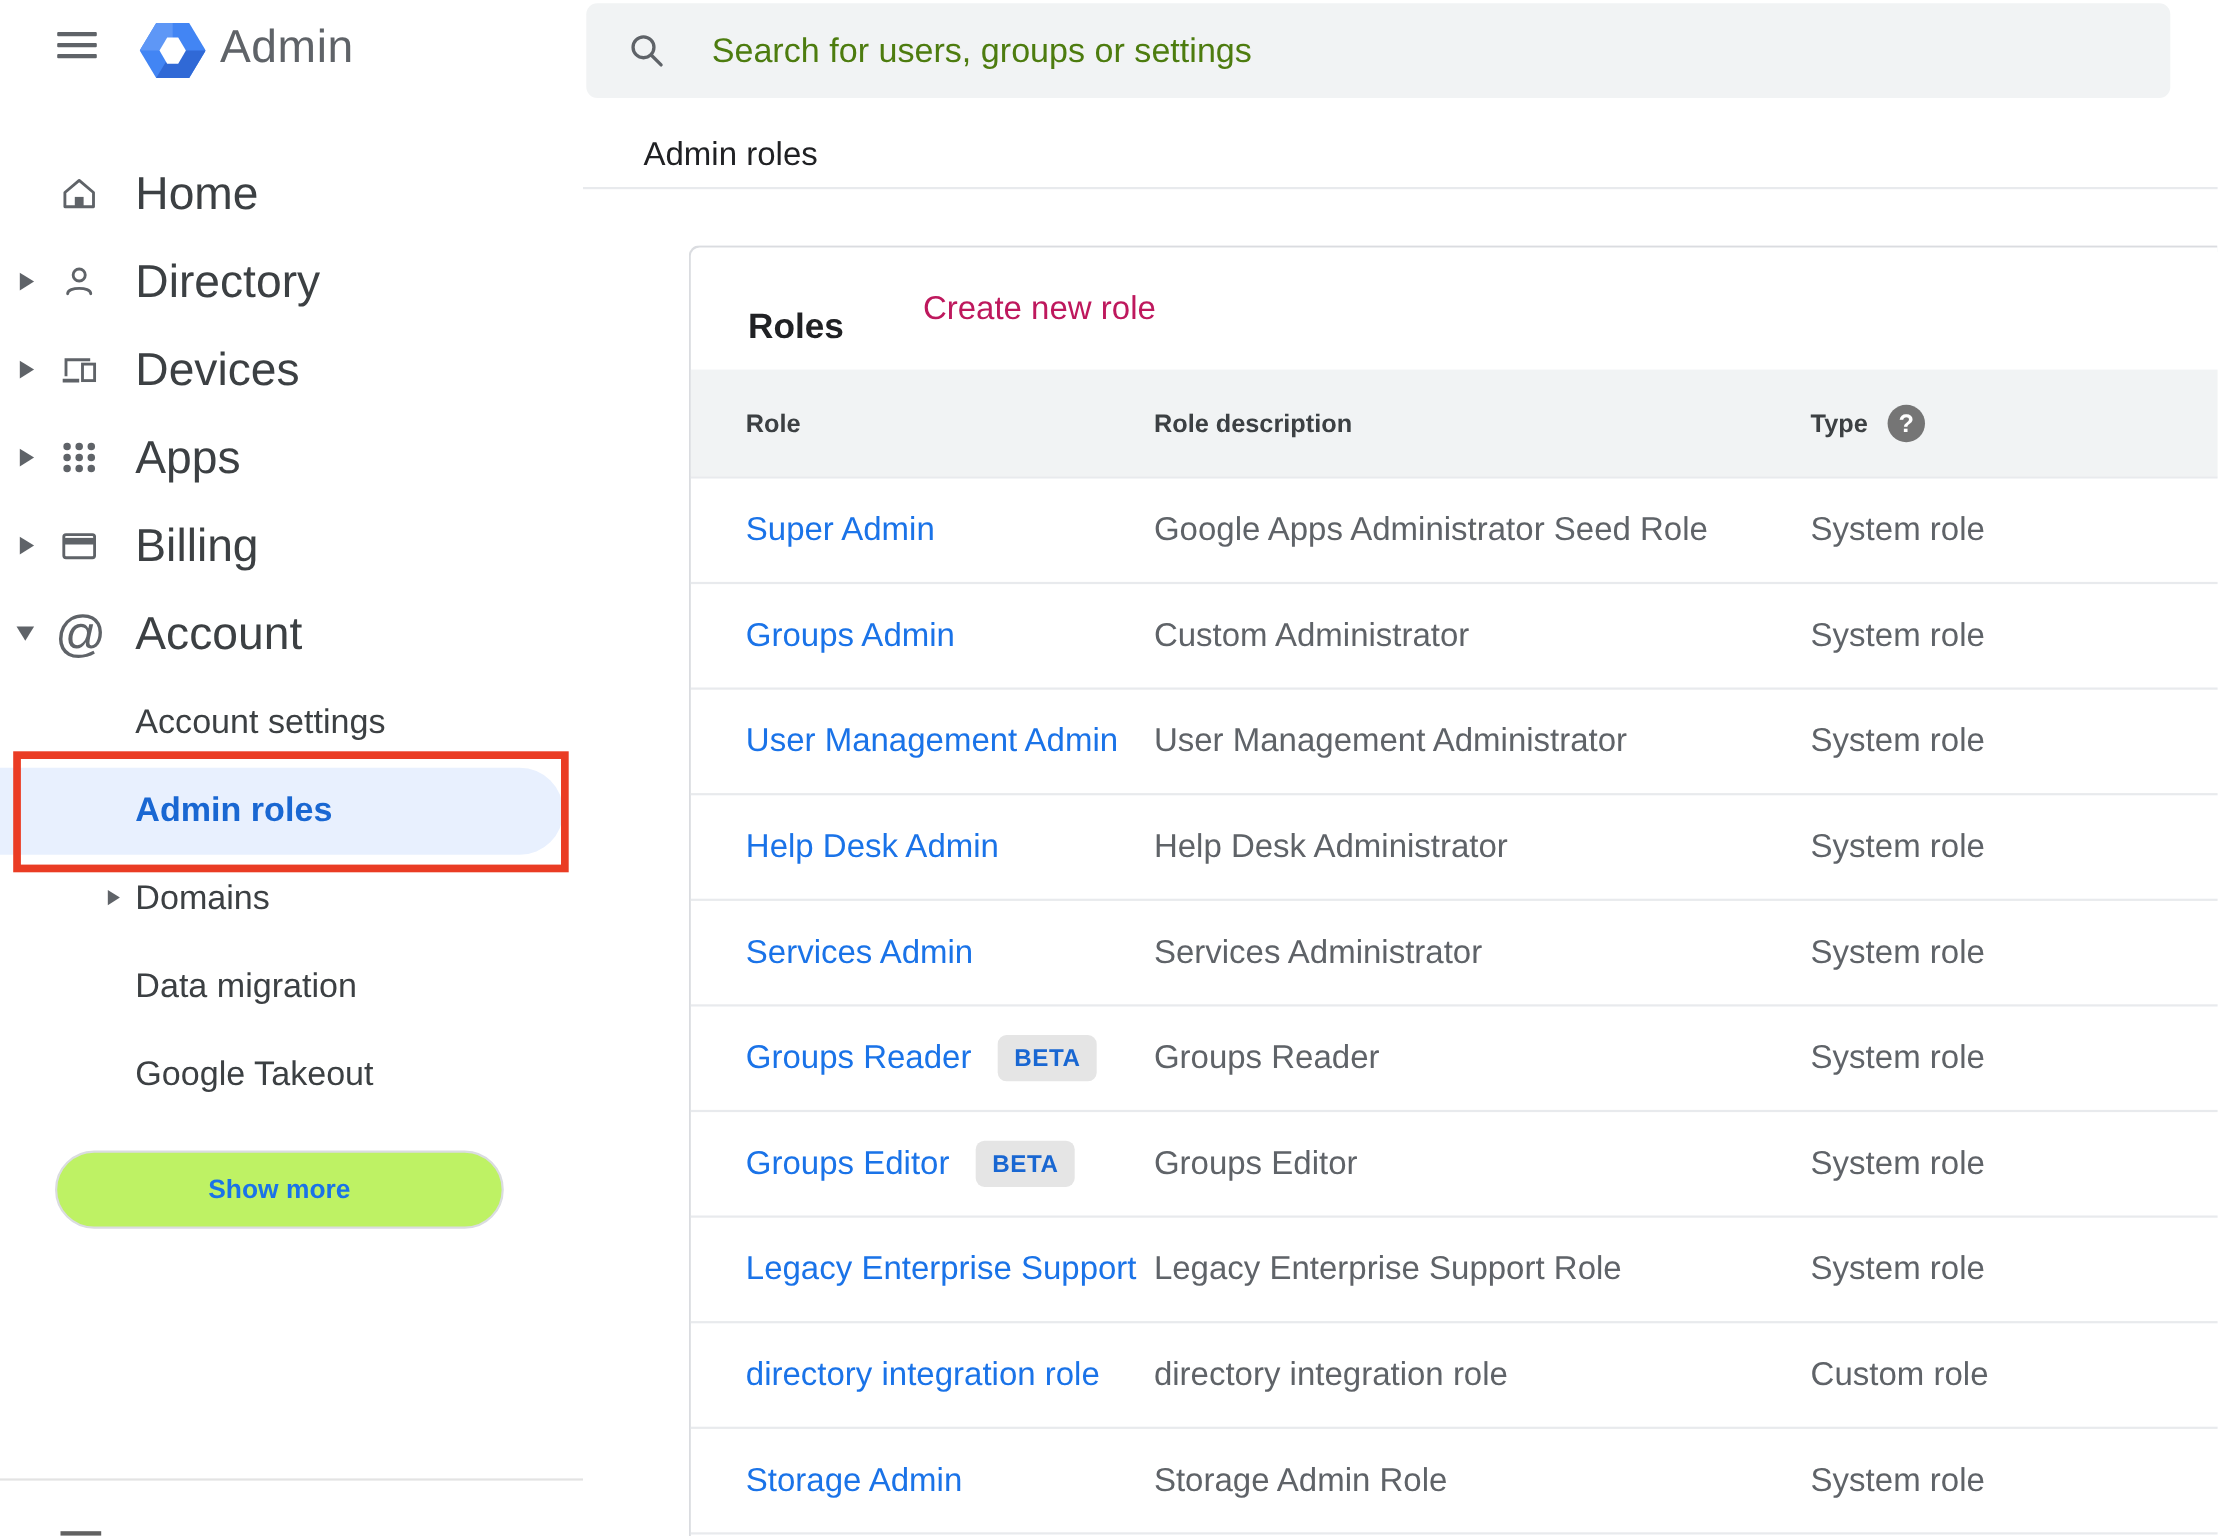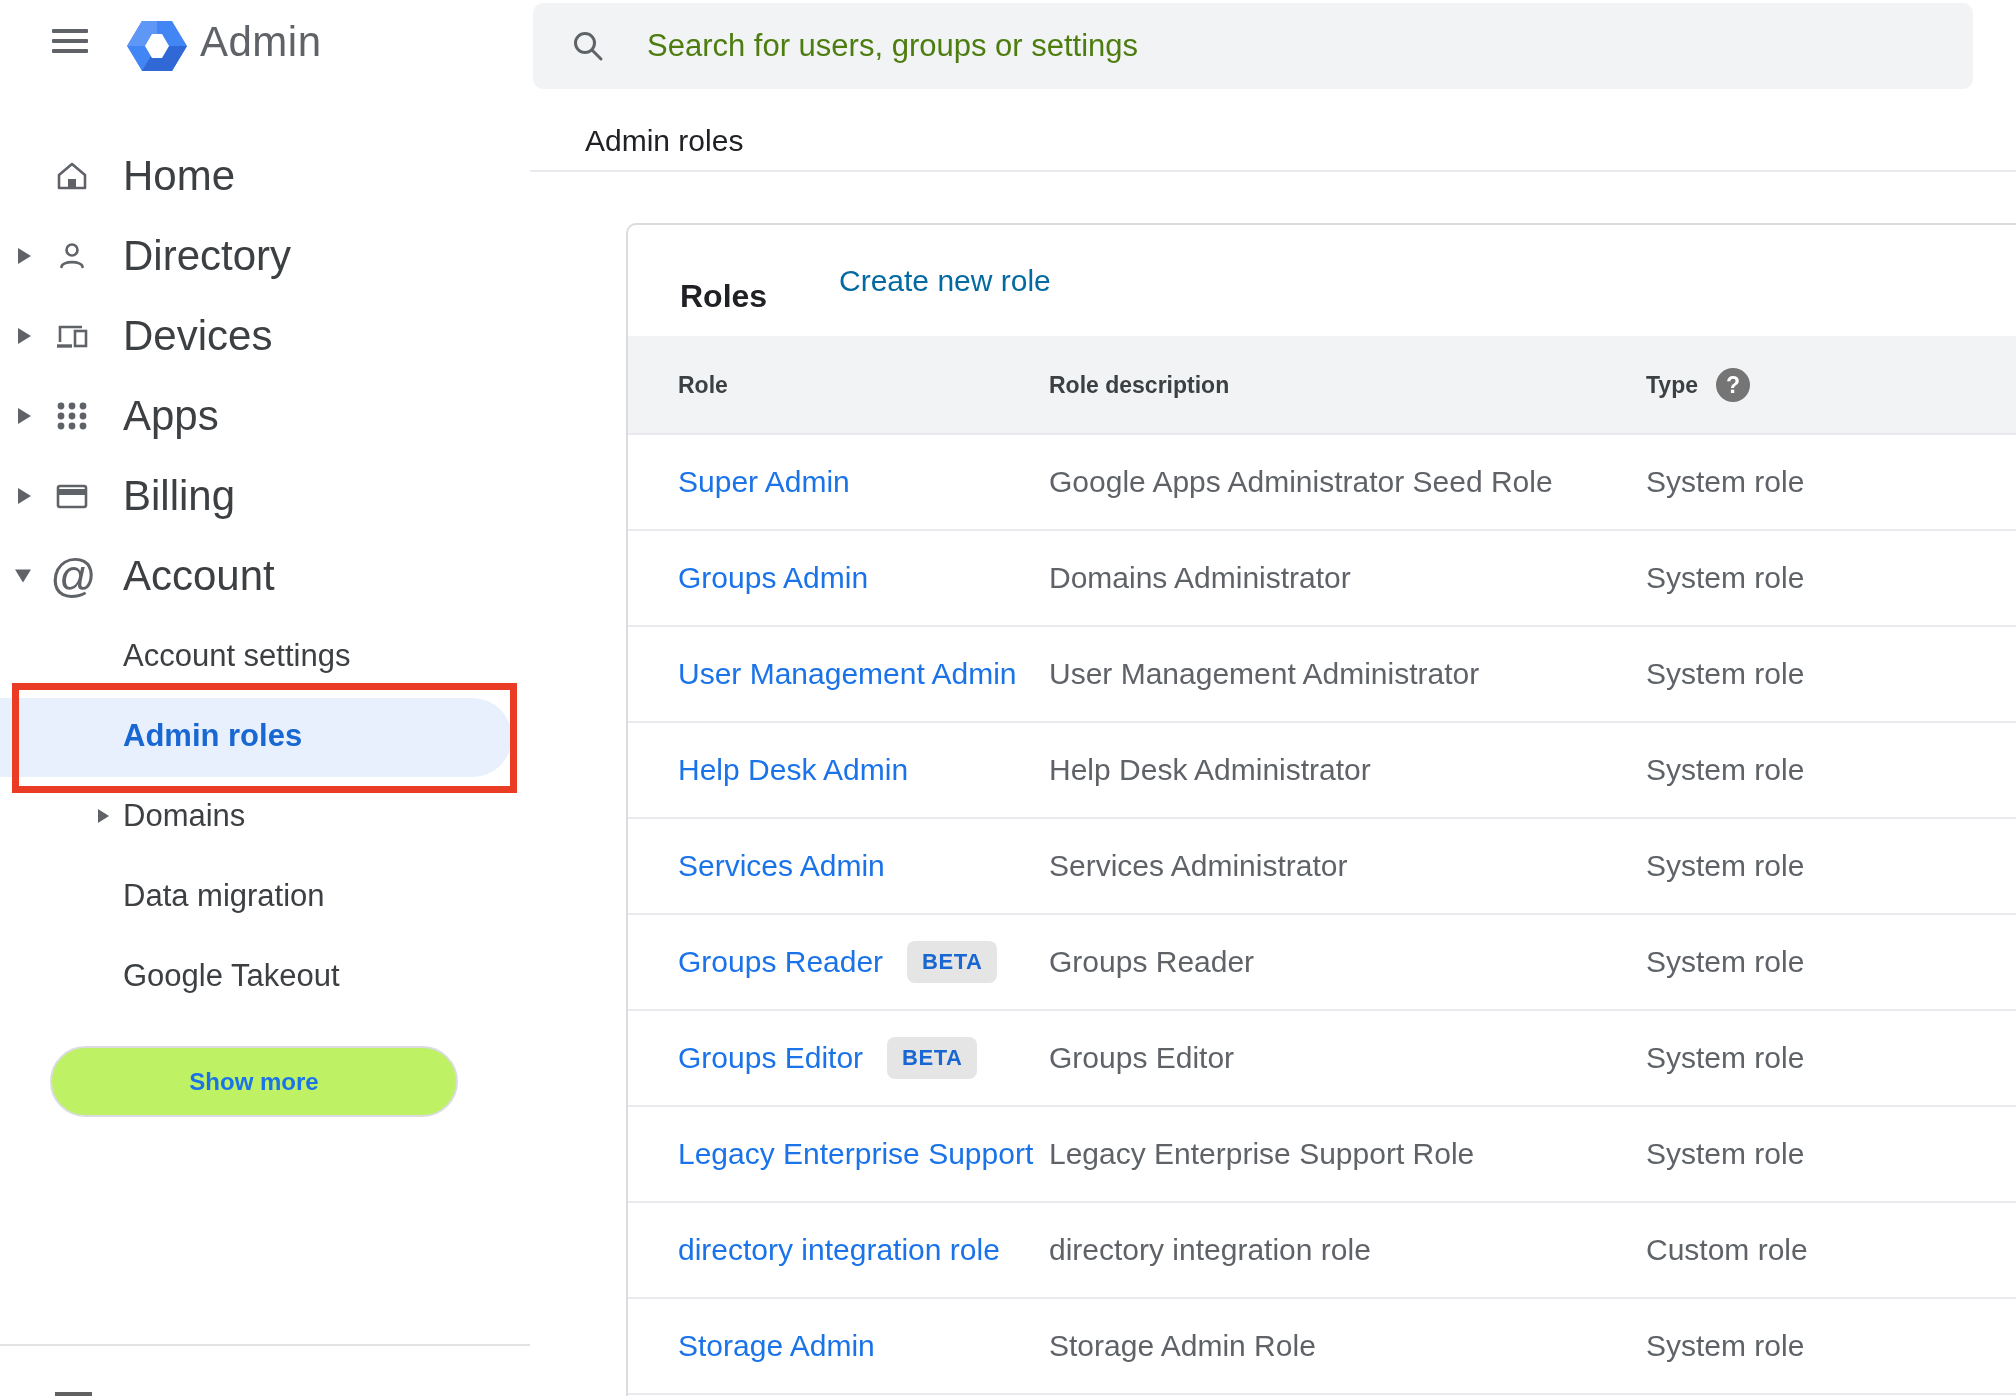--- a/index.html
+++ b/index.html
@@ -52,21 +52,21 @@
   .breadcrumb { position:absolute; left:585px; top:124px; font-size:30px; color:#202124; }
   .content-divider { position:absolute; left:530px; top:170px; width:1486px; height:2px; background:#e8eaed; }
 
   
   .card { position:absolute; left:626px; top:223px; width:1390px; height:1174px;
     background:#fff; border-left:2px solid #dadce0; border-top:2px solid #dadce0;
     border-top-left-radius:10px; overflow:hidden; }
   .card-title { position:absolute; left:52px; top:0; height:142px; display:flex; align-items:center;
     font-size:32px; font-weight:bold; color:#202124; }
   .create-link { position:absolute; left:211px; top:0; height:111px; display:flex; align-items:center;
-    font-size:30px; color:#0369a1; cursor:pointer; }
+    font-size:30px; color:#be185d; cursor:pointer; }
 
   .table-header { position:absolute; left:0; top:111px; width:1390px; height:97px; background:#f1f3f4; }
   .th { position:absolute; top:50%; transform:translateY(-50%); font-size:23px; font-weight:bold; color:#3c4043; }
   .th-role { left:50px; } .th-desc { left:421px; } .th-type { left:1018px; }
   .help-circle { position:absolute; left:1088px; top:50%; transform:translateY(-50%);
     width:34px; height:34px; border-radius:50%; background:#757575; color:#fff;
     font-size:23px; font-weight:bold; text-align:center; line-height:34px; cursor:pointer; }
 
   .table-rows { position:absolute; left:0; top:208px; width:1390px; border-top:2px solid #e8eaed; }
   .trow { position:relative; height:96px; border-bottom:2px solid #e8eaed; }
@@ -225,21 +225,21 @@
   <div class="table-rows">
 
     <div class="trow">
       <span class="cell cell-role">Super Admin</span>
       <span class="cell cell-desc">Google Apps Administrator Seed Role</span>
       <span class="cell cell-type">System role</span>
     </div>
 
     <div class="trow">
       <span class="cell cell-role">Groups Admin</span>
-      <span class="cell cell-desc">Domains Administrator</span>
+      <span class="cell cell-desc">Custom Administrator</span>
       <span class="cell cell-type">System role</span>
     </div>
 
     <div class="trow">
       <span class="cell cell-role">User Management Admin</span>
       <span class="cell cell-desc">User Management Administrator</span>
       <span class="cell cell-type">System role</span>
     </div>
 
     <div class="trow">

